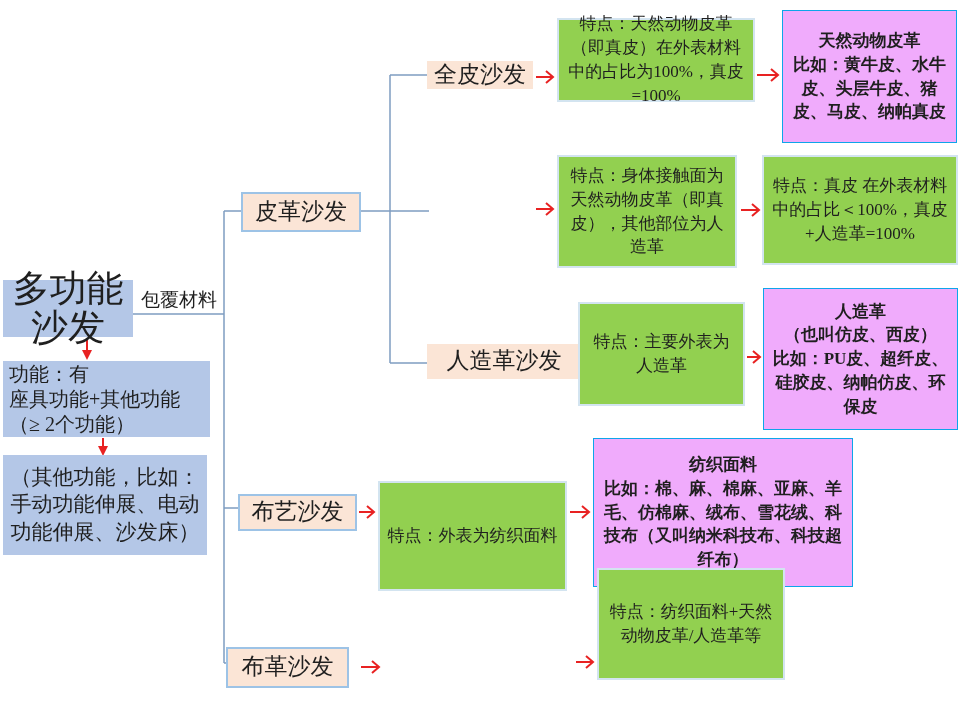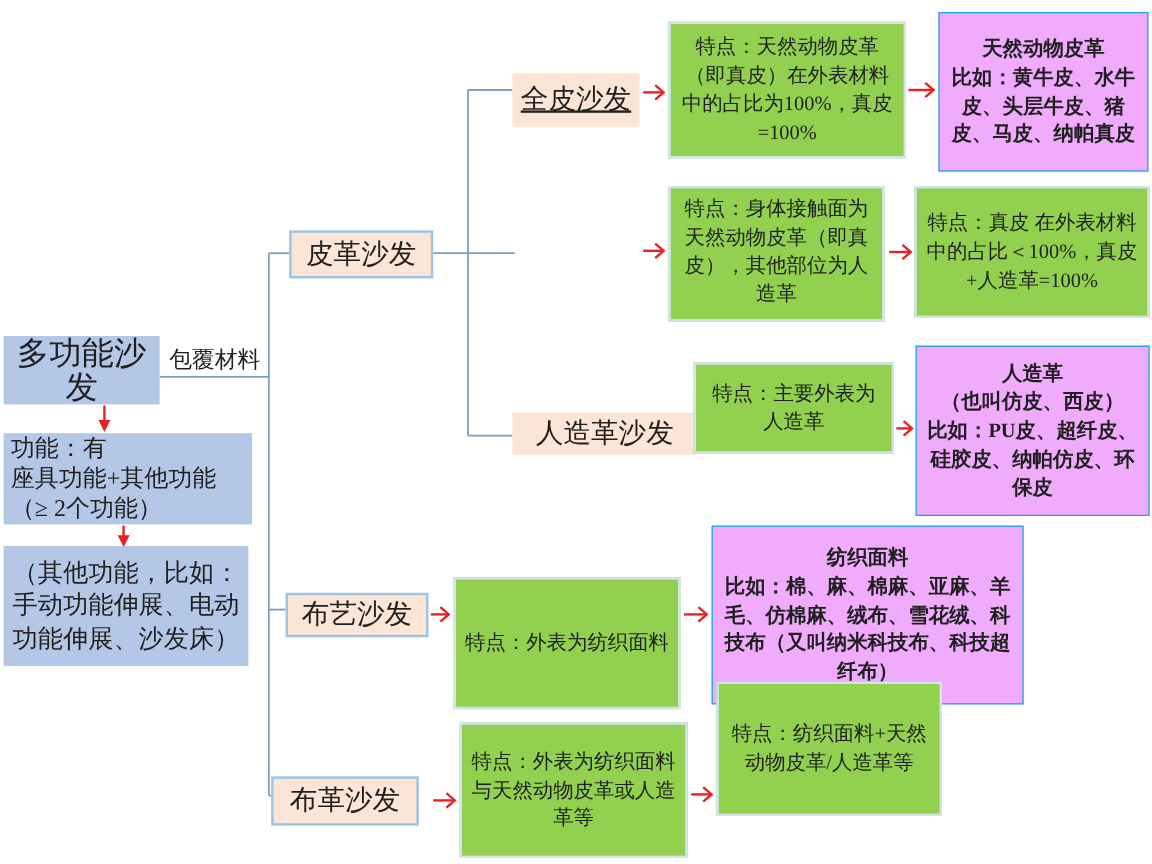--- a/index.html
+++ b/index.html
@@ -13,37 +13,37 @@
     display:flex;align-items:center;justify-content:center;
     text-align:center;white-space:pre-line;line-height:1.4;
     padding:2px 6px;
   }
   .blue{background:#B4C7E7;}
   .peach{background:#FBE5D6;}
   .peach-b{background:#FBE5D6;border:2px solid #9DC3E6;}
   .green{background:#92D050;border:2px solid #D3E4F0;}
   .white-g{background:#f0abfc;border:1px solid #0ea5e9;font-weight:bold;}
 
-  #root{left:3px;top:280px;width:130px;height:57px;font-size:27px;line-height:1.05;}
+  #root{left:3px;top:280px;width:130px;height:57px;font-size:37px;line-height:1.05;}
   #func{left:3px;top:361px;width:207px;height:76px;font-size:20px;line-height:1.25;text-align:left;justify-content:flex-start;}
   #other{left:3px;top:455px;width:204px;height:100px;font-size:21px;line-height:1.3;}
   #edge-label{position:absolute;left:141px;top:287px;font-size:19px;white-space:nowrap;}
 
   #cat-pige{left:241px;top:192px;width:120px;height:40px;font-size:23px;}
-  #cat-quanpi{left:427px;top:61px;width:106px;height:45px;font-size:23px;text-decoration:underline;}
+  #cat-quanpi{left:427px;top:61px;width:106px;height:28px;font-size:23px;}
   #cat-pi{left:429px;top:194px;width:103px;height:31px;font-size:23px;}
   #cat-rzg{left:427px;top:344px;width:154px;height:35px;font-size:23px;}
   #cat-buyi{left:238px;top:494px;width:119px;height:37px;font-size:23px;}
   #cat-buge{left:226px;top:647px;width:123px;height:41px;font-size:23px;}
 
-  #g1{left:557px;top:18px;width:198px;height:114px;font-size:17px;}
+  #g1{left:557px;top:18px;width:198px;height:84px;font-size:17px;}
   #w1{left:782px;top:10px;width:175px;height:133px;font-size:17px;}
-  #g2{left:557px;top:155px;width:180px;height:113px;font-size:17px;font-family:Liberation Mono, monospace;}
+  #g2{left:557px;top:155px;width:180px;height:113px;font-size:17px;}
   #g2r{left:762px;top:155px;width:196px;height:110px;font-size:17px;}
-  #g3{left:578px;top:302px;width:167px;height:76px;font-size:17px;}
+  #g3{left:578px;top:302px;width:167px;height:104px;font-size:17px;}
   #w3{left:763px;top:288px;width:195px;height:142px;font-size:17px;}
   #g4{left:378px;top:452px;width:189px;height:110px;font-size:17px;margin-top:29px;}
   #w4{left:593px;top:438px;width:260px;height:149px;font-size:17px;}
   #g5{left:383px;top:602px;width:190px;height:113px;font-size:17px;}
   #g6{left:597px;top:568px;width:188px;height:112px;font-size:17px;}
 </style>
 </head>
 <body>
 
 <div id="stage">
@@ -113,16 +113,15 @@
 
   <div class="box green" id="g3">特点：主要外表为人造革</div>
   <div class="box white-g" id="w3">人造革
 （也叫仿皮、西皮）
 比如：PU皮、超纤皮、硅胶皮、纳帕仿皮、环保皮</div>
 
   <div class="box green" id="g4">特点：外表为纺织面料</div>
   <div class="box white-g" id="w4">纺织面料
 比如：棉、麻、棉麻、亚麻、羊毛、仿棉麻、绒布、雪花绒、科技布（又叫纳米科技布、科技超纤布）</div>
 
-  <div class="box green" id="g5">特点：外表为纺织面料与天然动物皮革或人造革等</div>
   <div class="box green" id="g6">特点：纺织面料+天然动物皮革/人造革等</div>
 
 </div>
 
 </body></html>

